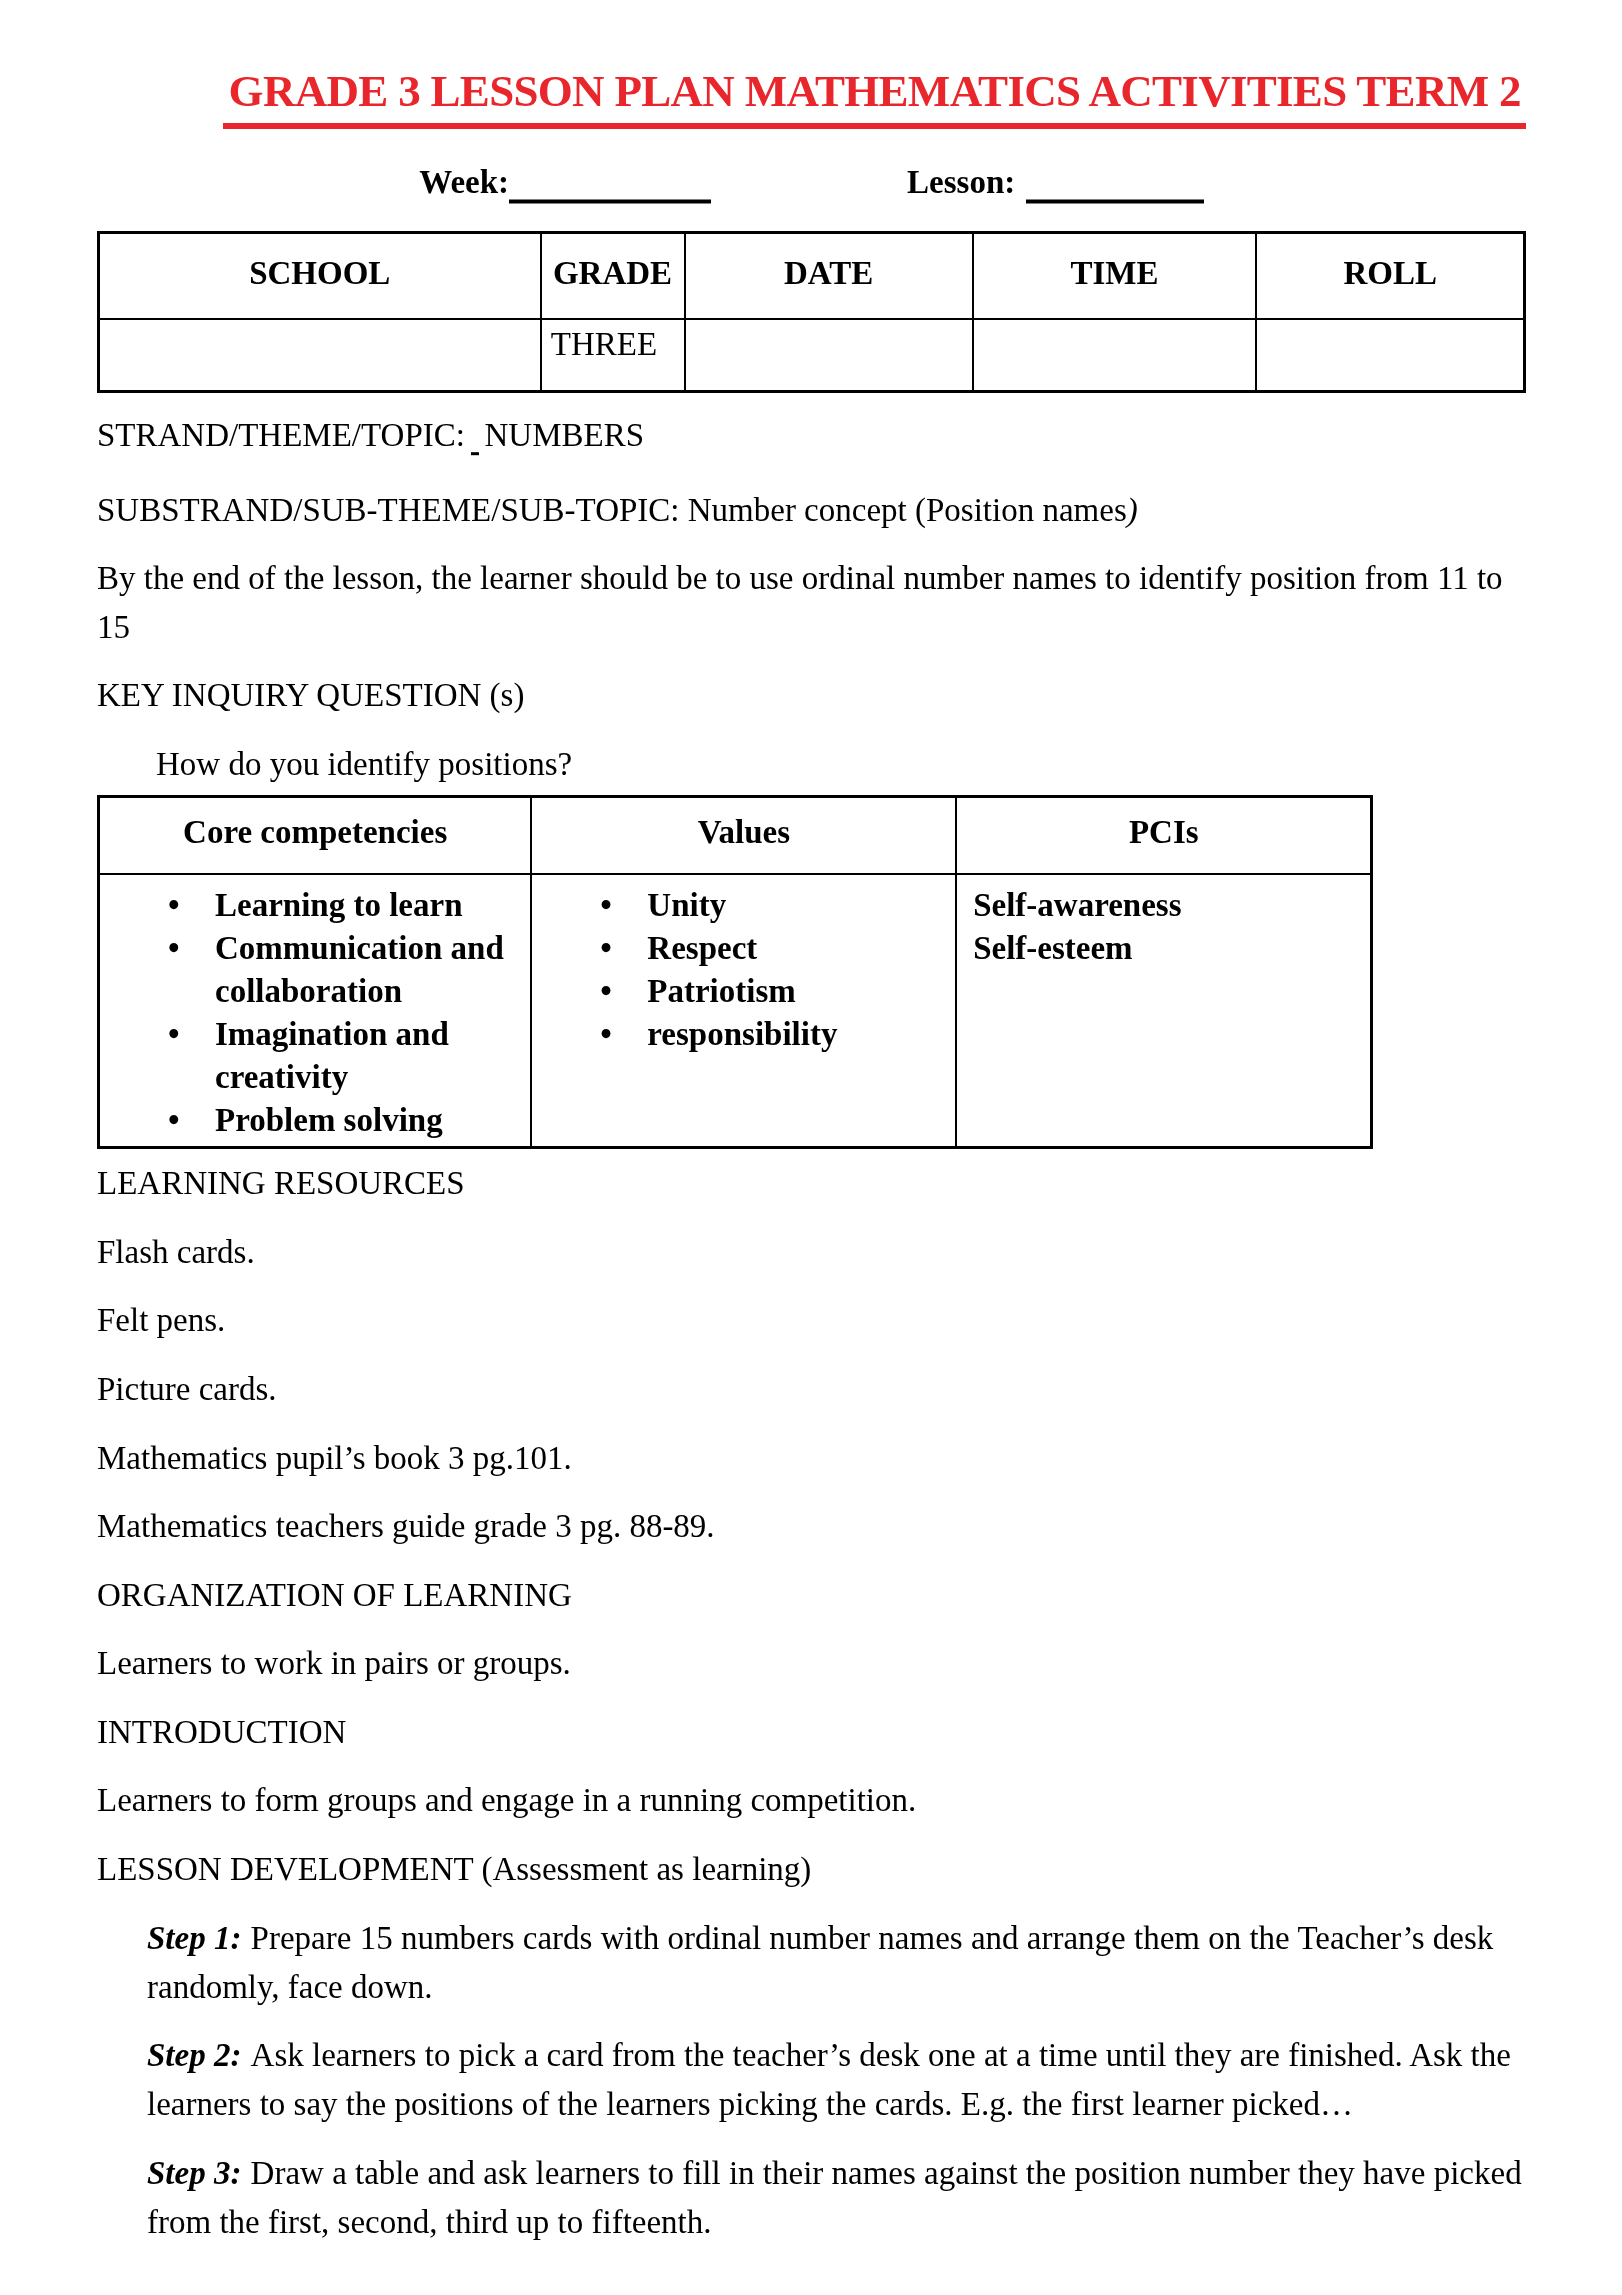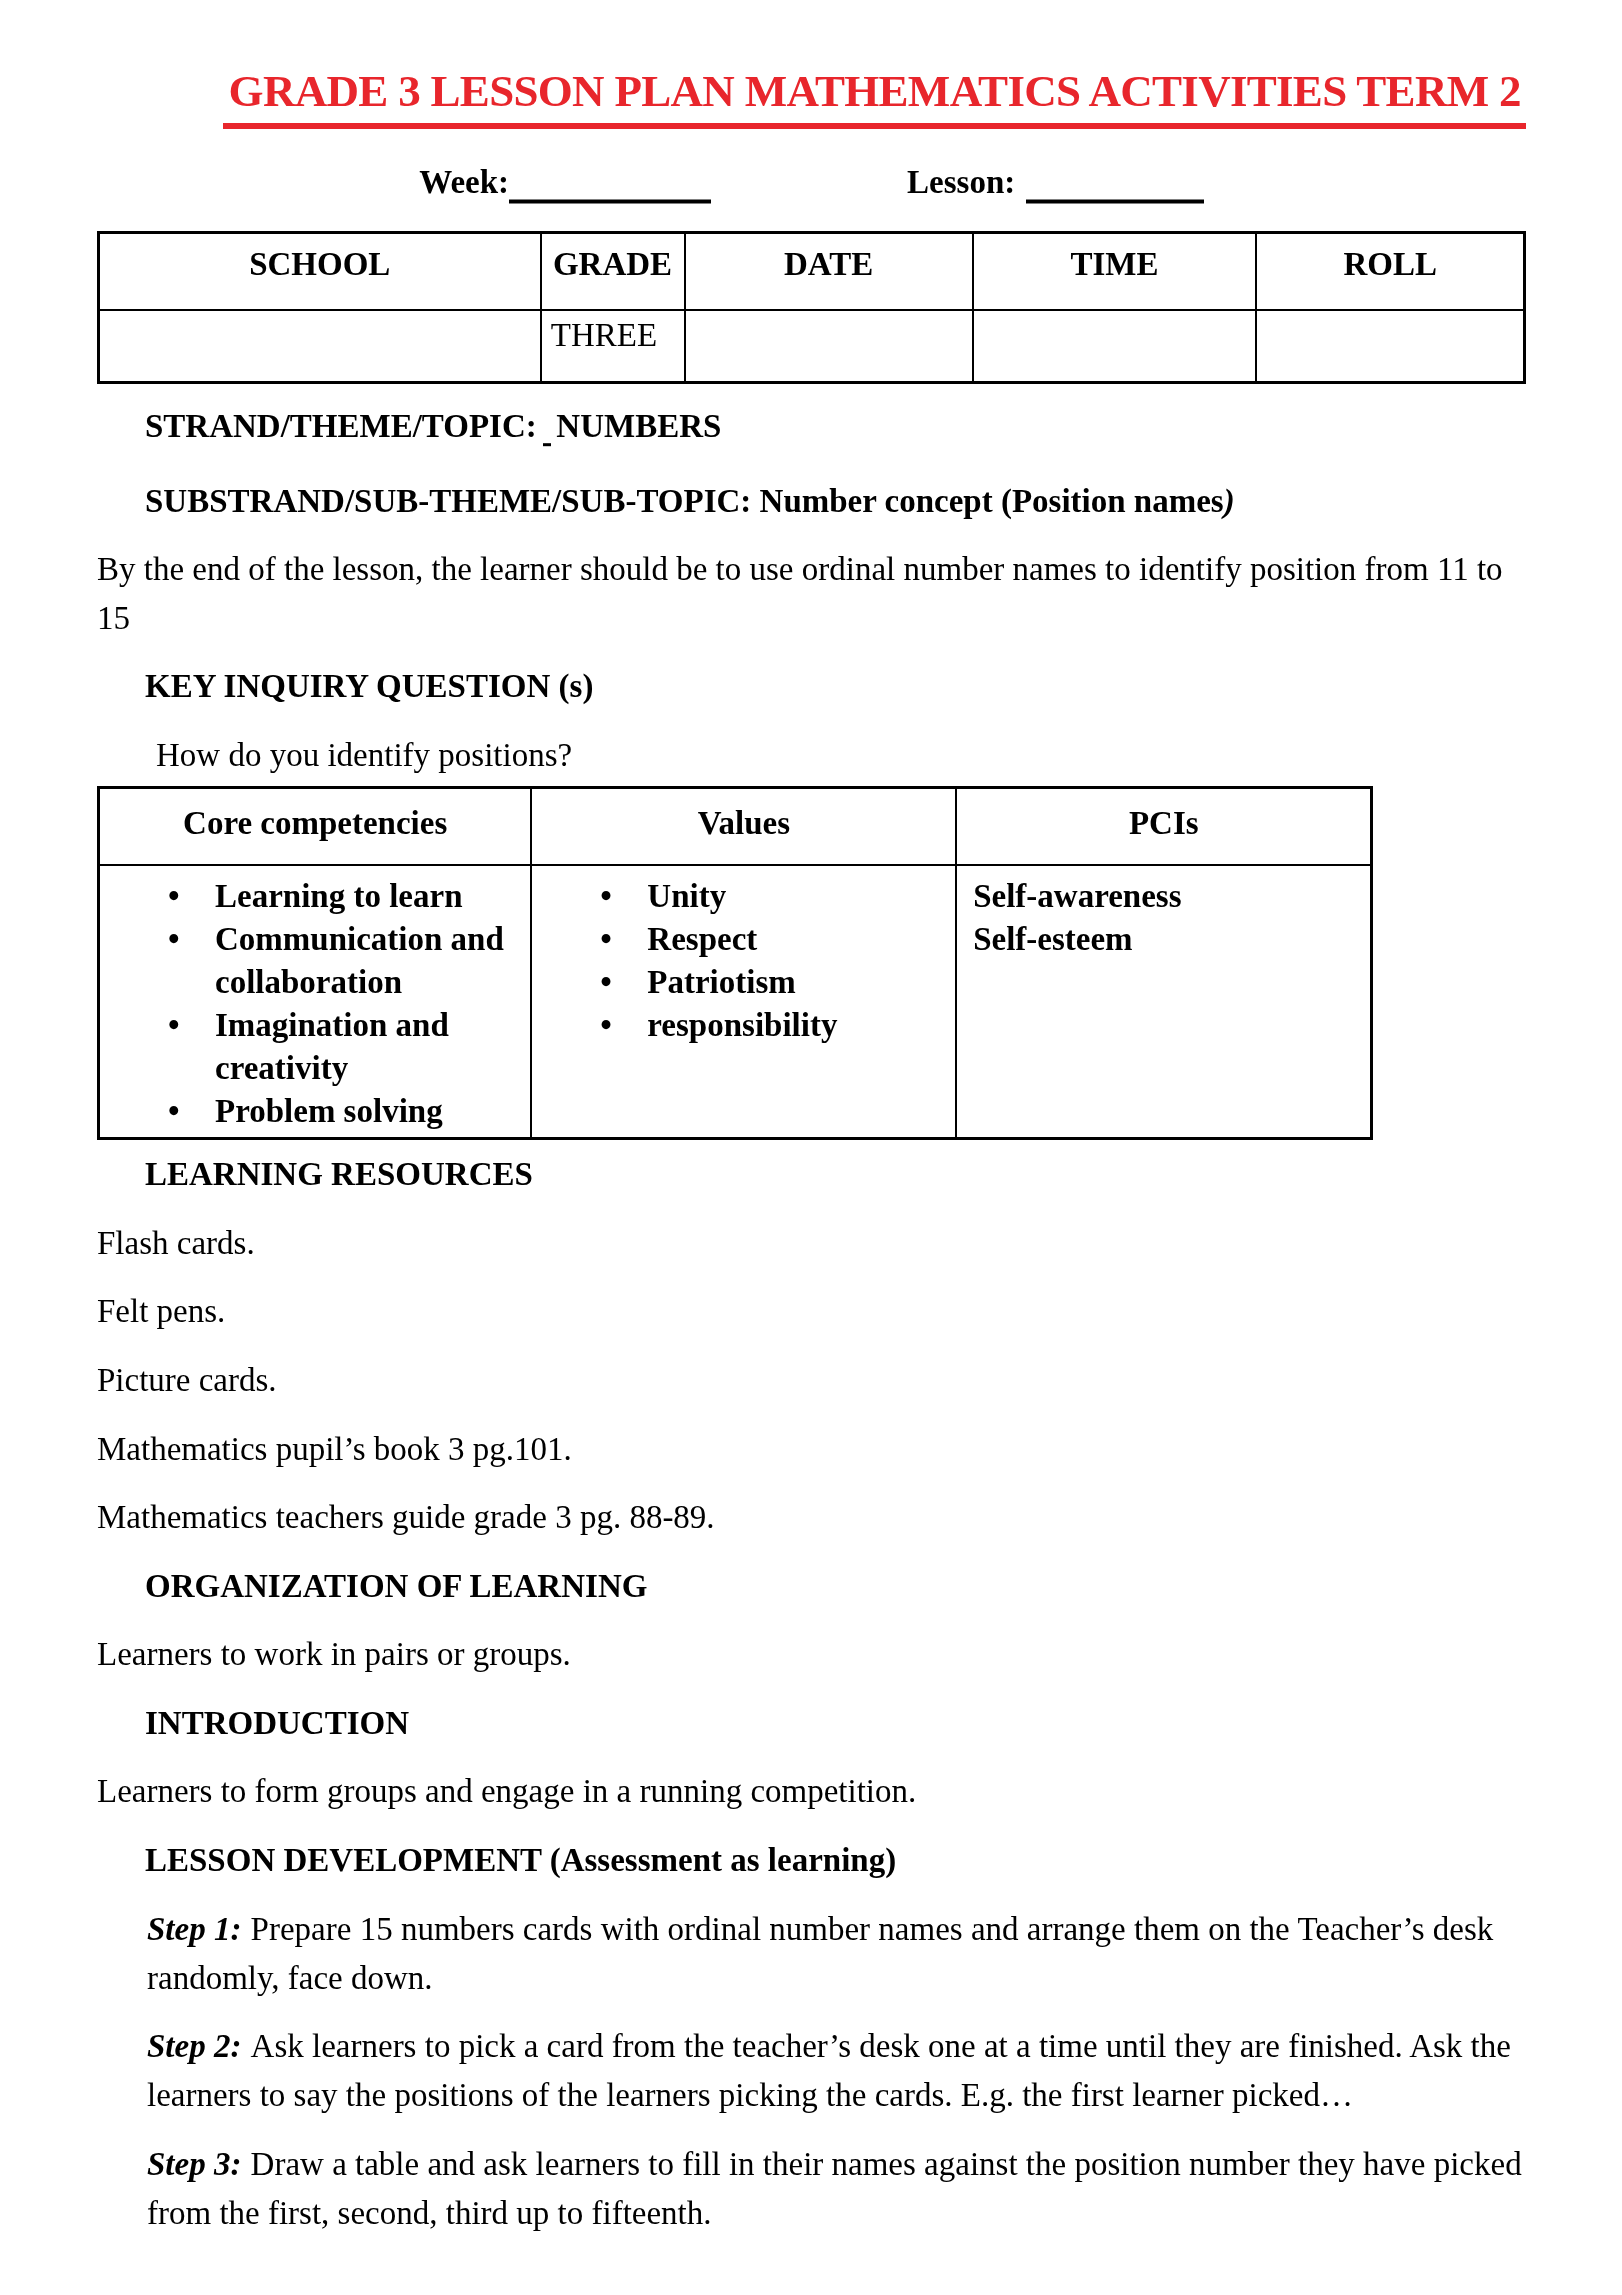--- a/index.html
+++ b/index.html
@@ -53,35 +53,35 @@
   .info-table {
     margin-top: 23.6px;
     width: 100%;
     border-collapse: collapse;
     table-layout: fixed;
     border: 3.3px solid #000;
   }
   .info-table th, .info-table td { border: 2.6px solid #000; vertical-align: top; }
   .info-table th {
     height: 63px;
-    padding-top: 11px;
+    padding-top: 20px;
     text-align: center;
     font-weight: 700;
     line-height: 39px;
   }
   .info-table td {
     height: 65px;
     padding: 5.2px 9.2px 0 9.2px;
     line-height: 39px;
     text-align: left;
   }
 
   
   p { margin: 19.6px 0 0 0; }
-  .hb { font-weight: 700; margin-left: 48px; }
+  .hb { font-weight: 400; }
   .mt40 { margin-top: 26px; }
   .mt28 { margin-top: 18.3px; }
   .question-indent { padding-left: 59px; }
   .ital { font-style: italic; }
 
   
   .underline-space-mark {
     display: inline-block;
     width: 7.9px;
     height: 0;

